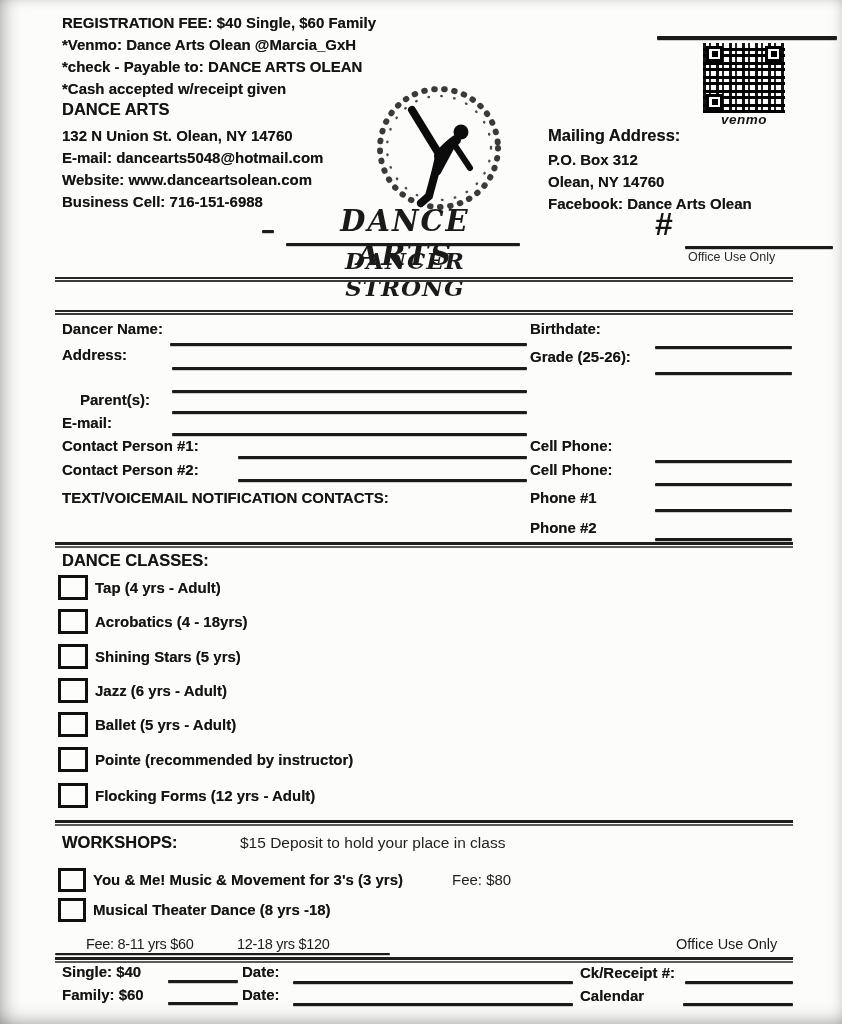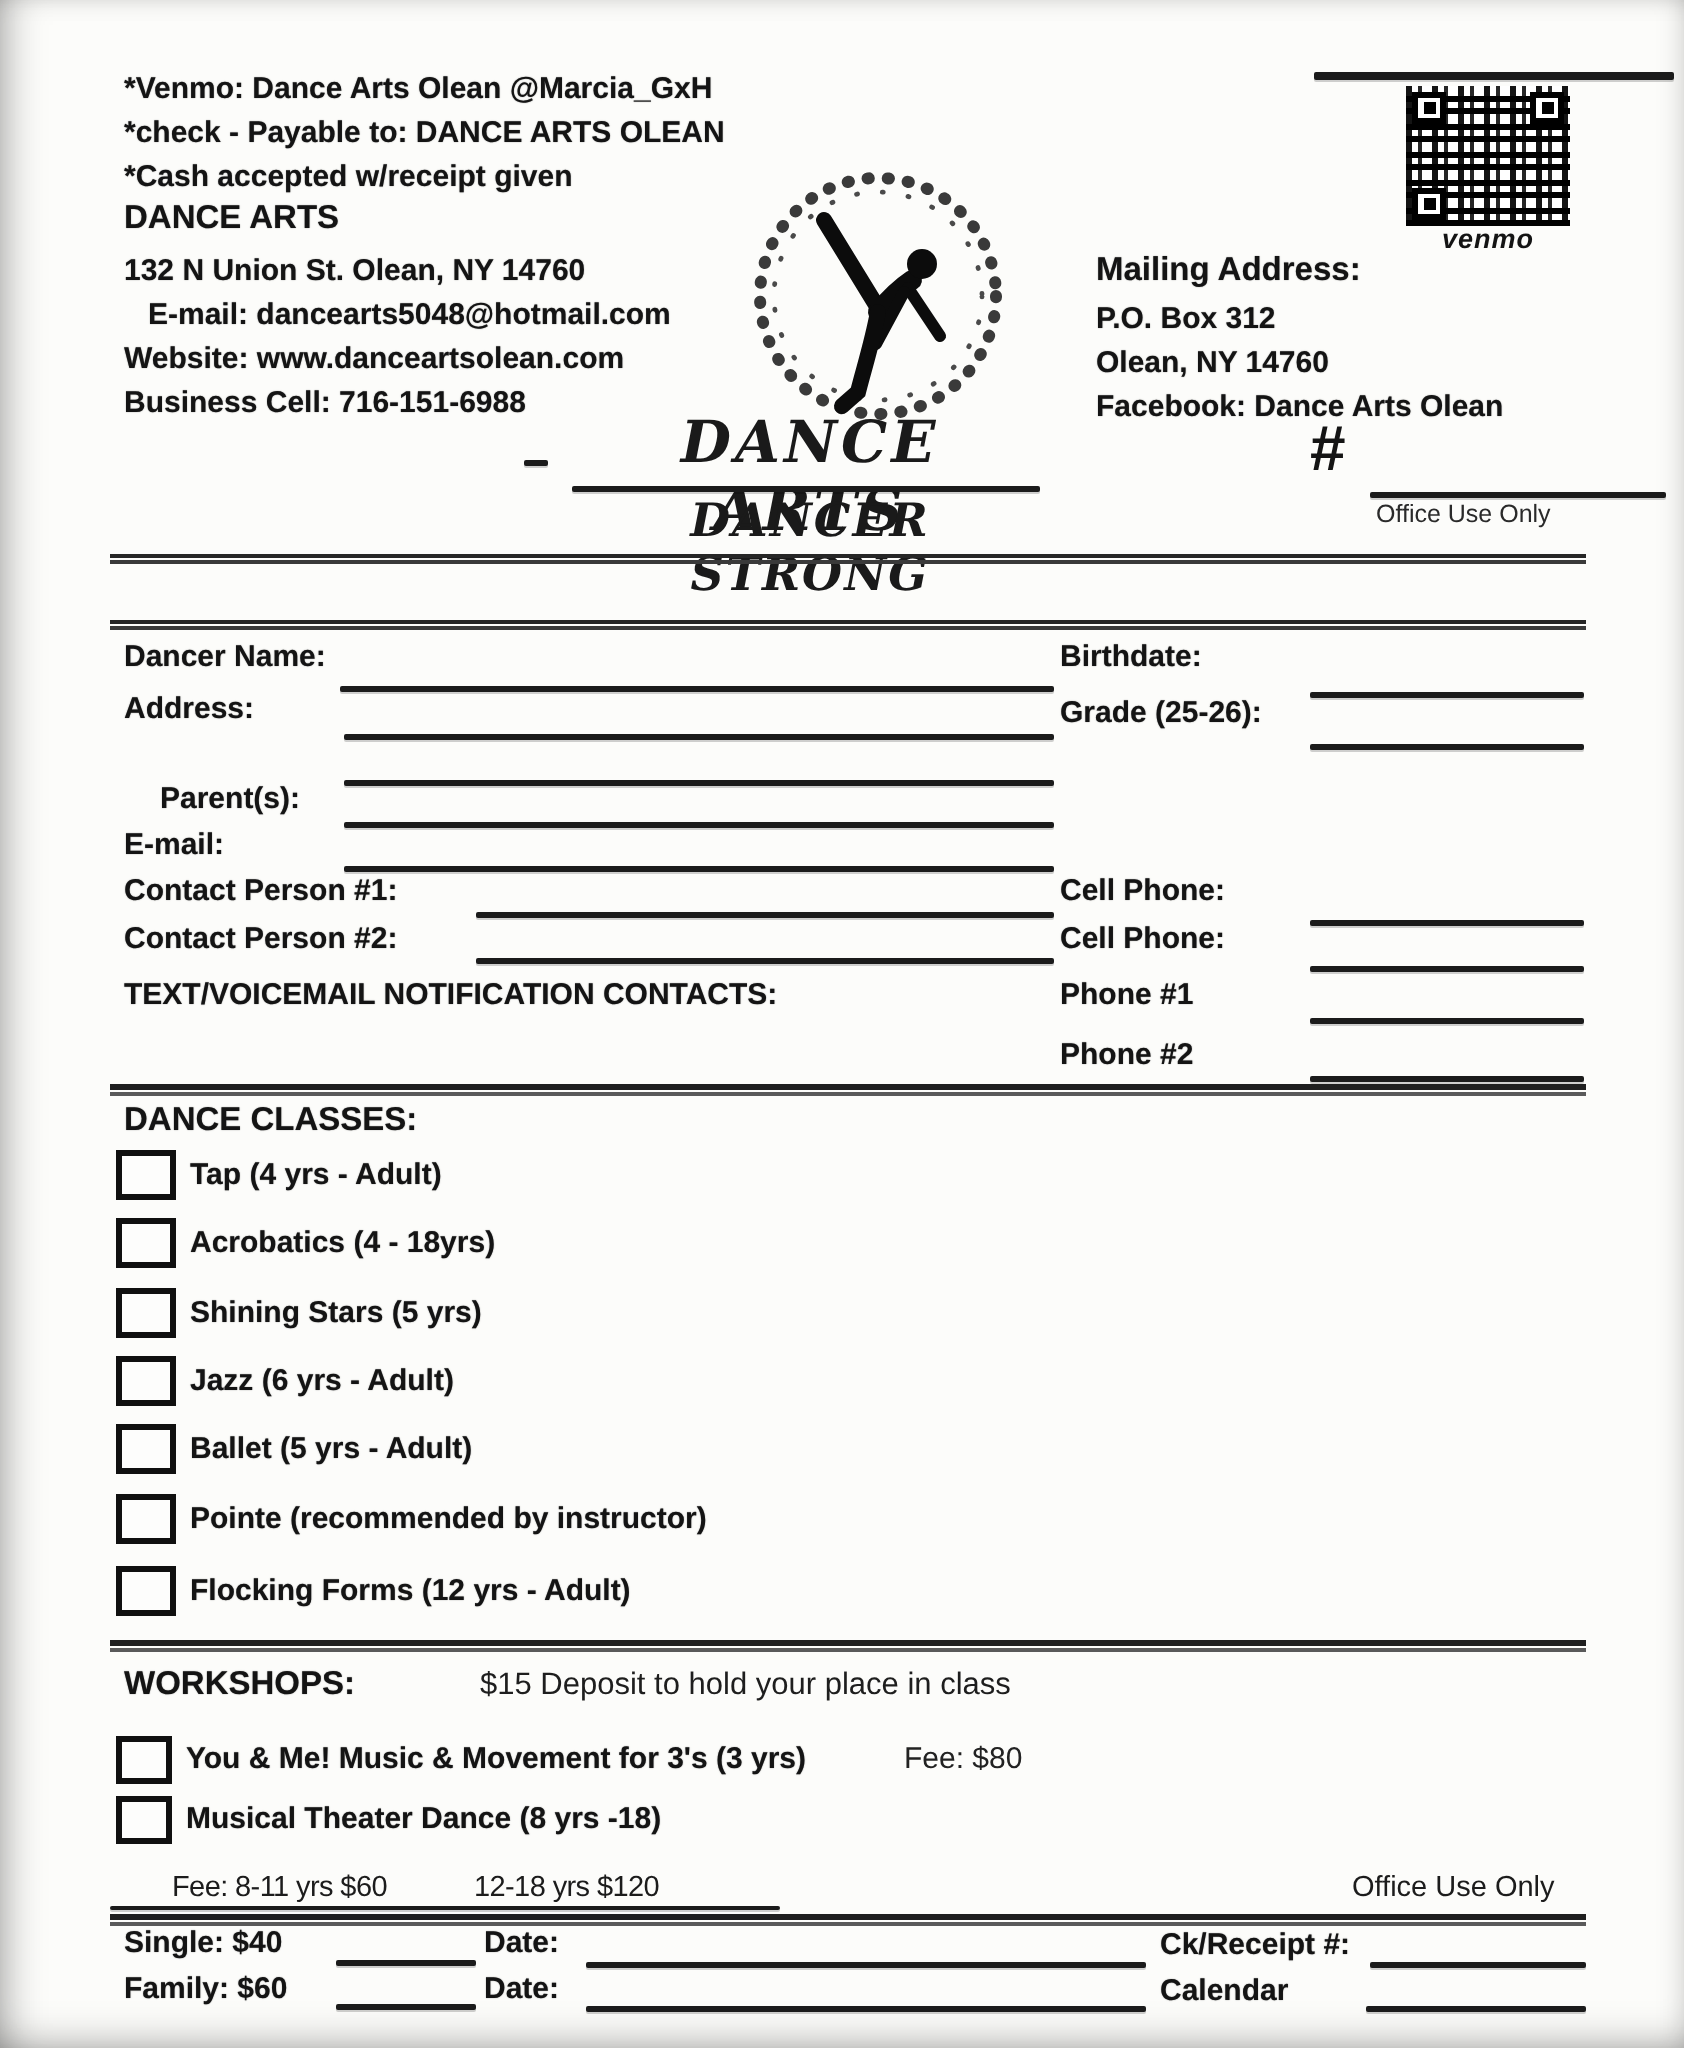--- a/index.html
+++ b/index.html
@@ -34,26 +34,27 @@
       repeating-linear-gradient(0deg, #000 0 3px, #fff 3px 6px, #000 6px 9px, #fff 9px 14px);
   }
   .finder { position:absolute; width:17px; height:16px; border:3px solid #000; background:#fff; }
   .finder::after { content:""; position:absolute; left:2.5px; top:2px; width:6px; height:6px; background:#000; }
 </style>
 </head>
 <body>
 
 <div class="sheet">
 
+  <div class="lbl" style="left:62px; top:14px;">REGISTRATION FEE: $40 Single, $60 Family</div>
   <div class="lbl" style="left:62px; top:36px;">*Venmo:  Dance Arts Olean  @Marcia_GxH</div>
   <div class="lbl" style="left:62px; top:58px;">*check - Payable to: DANCE ARTS OLEAN</div>
   <div class="lbl" style="left:62px; top:80px;">*Cash accepted w/receipt given</div>
   <div class="lbl lbl-lg" style="left:62px; top:100px;">DANCE ARTS</div>
   <div class="lbl" style="left:62px; top:127px;">132 N Union St. Olean, NY  14760</div>
-  <div class="lbl" style="left:62px; top:149px;margin-left:12px;">E-mail: dancearts5048@hotmail.com</div>
+  <div class="lbl" style="left:62px; top:149px;">E-mail: dancearts5048@hotmail.com</div>
   <div class="lbl" style="left:62px; top:171px;">Website: www.danceartsolean.com</div>
   <div class="lbl" style="left:62px; top:193px;">Business Cell:  716-151-6988</div>
 
   <svg class="abs" style="left:366px; top:80px;" width="146" height="136" viewBox="0 0 146 136">
     <circle cx="73" cy="68" r="59" fill="none" stroke="#3a3a3a" stroke-width="6" stroke-dasharray="0.6 9.5" stroke-linecap="round"></circle>
     <circle cx="73" cy="68" r="52" fill="none" stroke="#4a4a4a" stroke-width="2.4" stroke-dasharray="0.5 12.5" stroke-linecap="round"></circle>
     <g stroke="#0c0c0c" stroke-linecap="round" fill="none">
       <path d="M73 74 L46 30" stroke-width="8"></path>
       <path d="M73 76 C78 70 84 64 90 60" stroke-width="10"></path>
       <circle cx="95" cy="52" r="7.5" fill="#0c0c0c" stroke="none"></circle>

